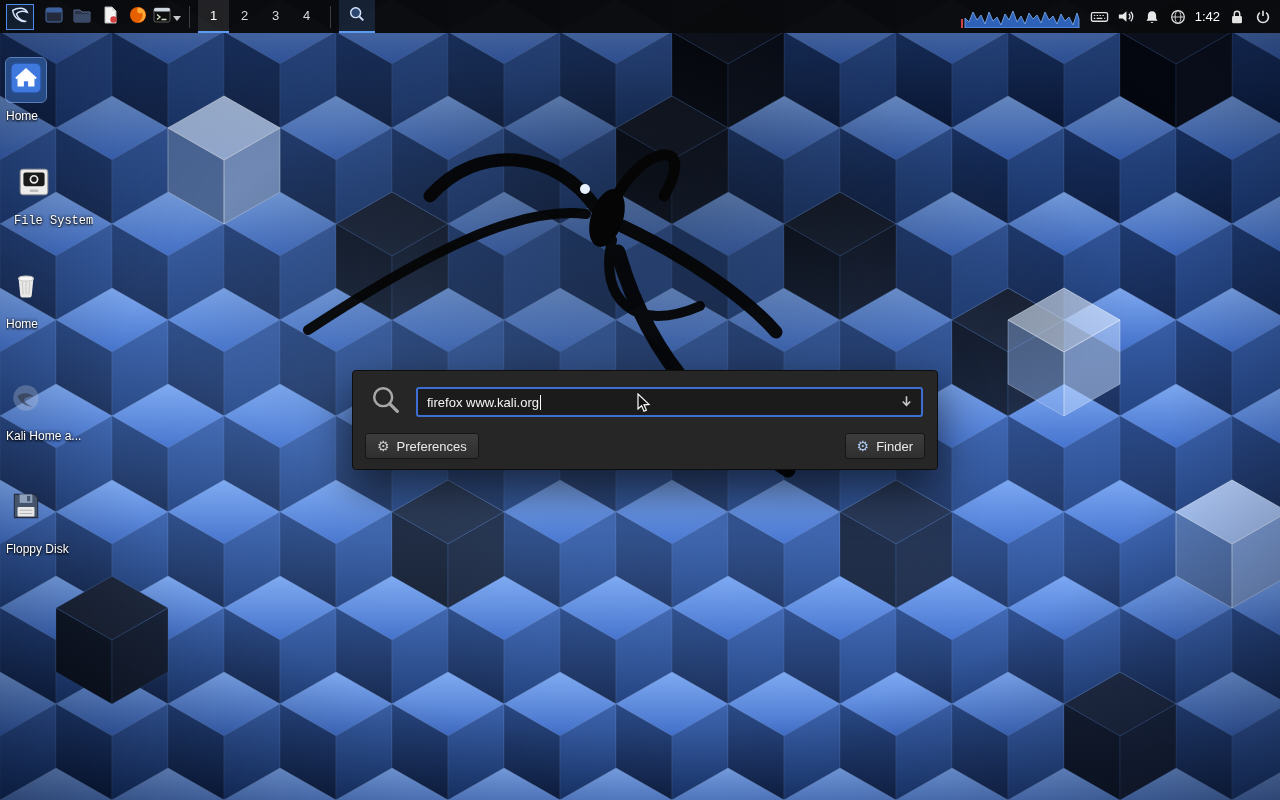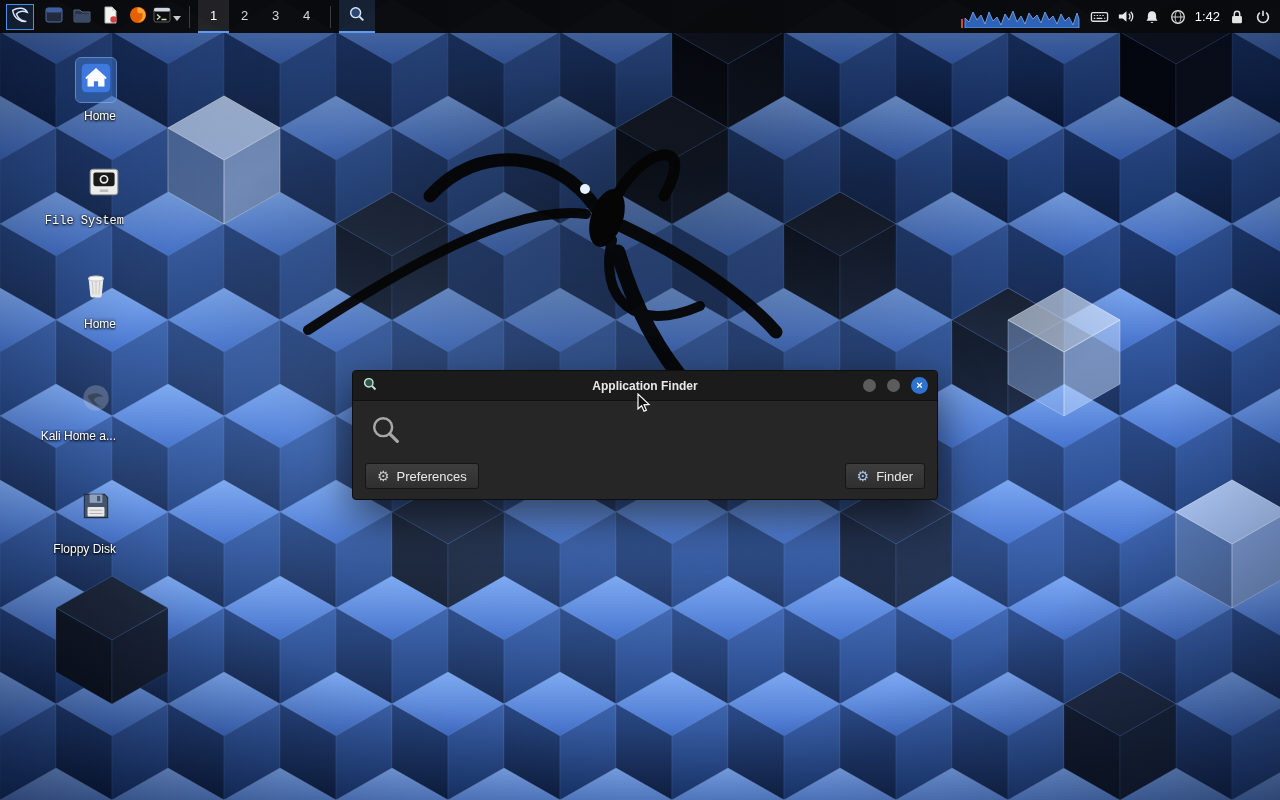--- a/index.html
+++ b/index.html
@@ -23,21 +23,21 @@
   .ws.active { background:rgba(255,255,255,0.10); border-bottom-color:#5d9bf0; color:#fff; }
   .finder-btn { width:36px; height:33px; display:flex; align-items:center; justify-content:center;
                 background:rgba(93,155,240,0.16); border-bottom:2px solid #5d9bf0; }
   .panel-right { margin-left:auto; display:flex; align-items:center; gap:4px; height:100%; }
   .tray-icon { display:flex; align-items:center; justify-content:center; width:22px; height:33px; }
   .graph { display:flex; align-items:flex-end; height:33px; padding-bottom:5px; margin-right:4px; }
   .clock { color:#ffffff; font-size:13px; padding:0 2px; }
 
   
   .desktop-icon { position:absolute; width:110px; display:flex; flex-direction:column;
-                  align-items:flex-end; gap:7px; z-index:10; }
+                  align-items:flex-start; gap:7px; z-index:10; }
   .di-label { color:#fff; font-size:12px; text-shadow:0 1px 2px #000, 0 0 4px #000;
               max-width:108px; white-space:nowrap; overflow:hidden; text-overflow:ellipsis; }
   .icon-wrap { padding:2px; border-radius:5px; }
   .selected .icon-wrap { background:rgba(70,130,220,0.45); outline:1px solid rgba(130,180,255,0.65); }
 
   
   .dialog { position:absolute; left:352px; top:370px; width:586px; z-index:40;
             background:#262626; border:1px solid #0e0e0e; border-radius:4px;
             box-shadow:0 18px 44px rgba(0,0,0,0.6); }
   .titlebar { height:30px; background:#1b1b1b; border-bottom:1px solid #111; border-radius:4px 4px 0 0;
@@ -340,43 +340,38 @@
         <rect x="11" y="6" width="12" height="8" fill="#8fa2bd"></rect>
         <rect x="18" y="7.5" width="3" height="5" fill="#45536b"></rect>
         <rect x="9" y="18" width="16" height="9" rx="1" fill="#e8e8e8"></rect>
         <path d="M11,21 h12 M11,24 h12" stroke="#b5b5b5" stroke-width="1"></path>
       </svg>
   </span>
   <span class="di-label">Floppy Disk</span>
 </div>
 
 <div class="dialog">
-  <div class="titlebar">
-    <span>
-      <svg width="16" height="16" viewBox="0 0 16 16">
-          <circle cx="6.8" cy="6.8" r="4.2" fill="rgba(110,220,190,0.3)" stroke="#bfe8da" stroke-width="1.4"></circle>
-          <line x1="10" y1="10" x2="13.5" y2="13.5" stroke="#bfe8da" stroke-width="1.8"></line>
-        </svg>
-    </span>
-    <span class="tb-title">Application Finder</span>
-    <span class="tb-btns">
-      <span class="circle-btn"></span>
-      <span class="circle-btn"></span>
-      <span class="close-btn">×</span>
-    </span>
-  </div>
 
   <div class="dlg-body">
     <div class="search-row">
       <span>
         <svg width="34" height="34" viewBox="0 0 36 36">
             <circle cx="15" cy="15" r="9.5" fill="none" stroke="#a8a8a8" stroke-width="2.6"></circle>
             <line x1="22" y1="22" x2="30" y2="30" stroke="#a8a8a8" stroke-width="3.4" stroke-linecap="round"></line>
           </svg>
       </span>
+      <div class="field" role="textbox">
+        <span>firefox www.kali.org</span>
+        <span class="caret"></span>
+        <span class="drop-arrow">
+          <svg width="15" height="15" viewBox="0 0 14 14">
+              <path d="M7,2 v8 M3.5,7 L7,10.5 10.5,7" fill="none" stroke="#c9c9c9" stroke-width="1.5"></path>
+            </svg>
+        </span>
+      </div>
     </div>
 
     <div class="btn-row">
       <button class="btn">
         <span class="gear-glyph">⚙</span>
         <span>Preferences</span>
       </button>
       <button class="btn">
         <span class="launch-glyph">⚙</span>
         <span>Finder</span>

